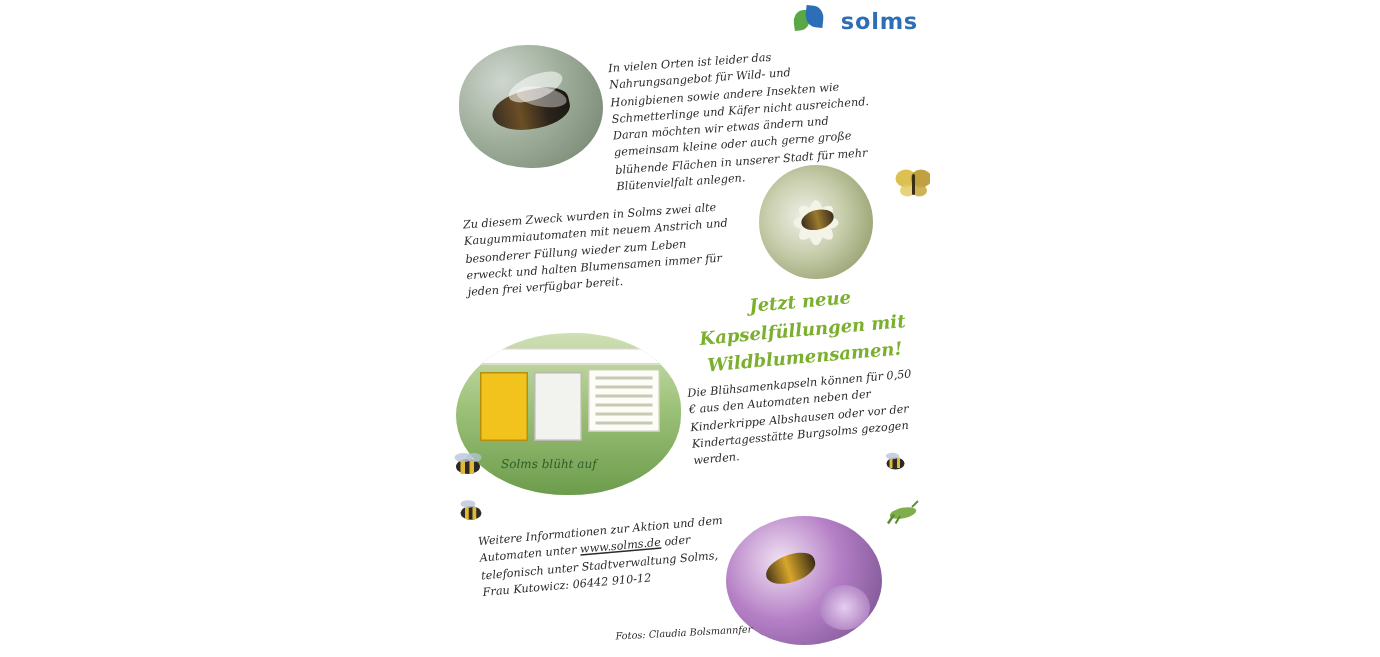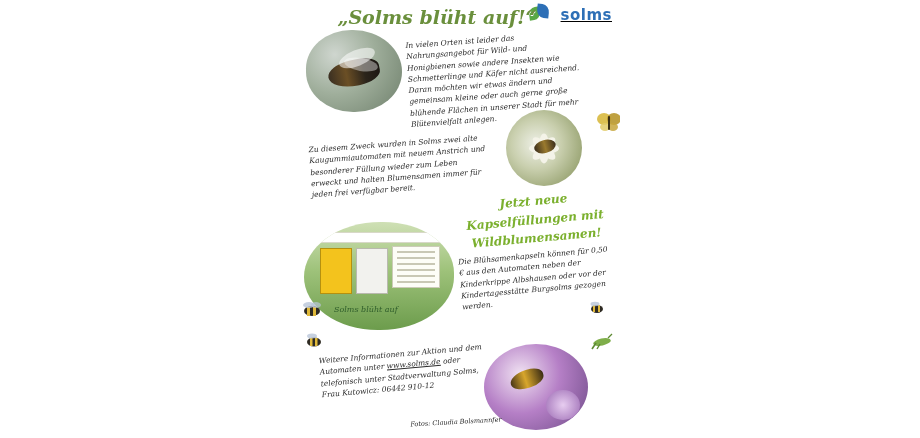--- a/index.html
+++ b/index.html
@@ -29,23 +29,22 @@
     background: #ffffff;
     overflow: hidden;
   }
 
   
   .logo {
     position: absolute;
     right: 8px;
     top: 4px;
     display: flex;
-    align-items: flex-end;
+    align-items: center;
     gap: 10px;
-    text-decoration: underline;
   }
   .logo-mark {
     width: 22px;
     height: 20px;
     position: relative;
   }
   .logo-mark .leaf-g {
     position: absolute;
     left: 0; top: 3px;
     width: 11px; height: 13px;
@@ -311,21 +310,20 @@
   <div class="poster">
 
     <div class="logo">
       <div class="logo-mark">
         <div class="leaf-g"></div>
         <div class="leaf-b"></div>
       </div>
       <div class="logo-text">solms</div>
     </div>
 
-    <div class="headline">„Solms blüht auf!“</div>
 
     <div class="photo photo-bumblebee">
       <div class="body"></div>
       <div class="wing"></div>
       <div class="wing2"></div>
     </div>
 
     <div class="txt txt-intro">In vielen Orten ist leider das Nahrungsangebot für Wild- und Honigbienen sowie andere Insekten wie Schmetterlinge und Käfer nicht ausreichend. Daran möchten wir etwas ändern und gemeinsam kleine oder auch gerne große blühende Flächen in unserer Stadt für mehr Blütenvielfalt anlegen.</div>
 
     <div class="photo photo-beeflower">

